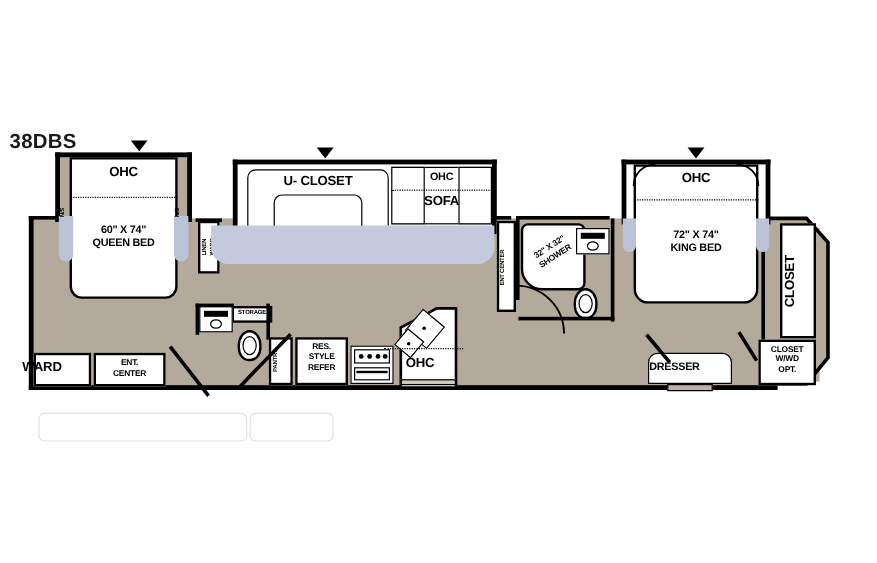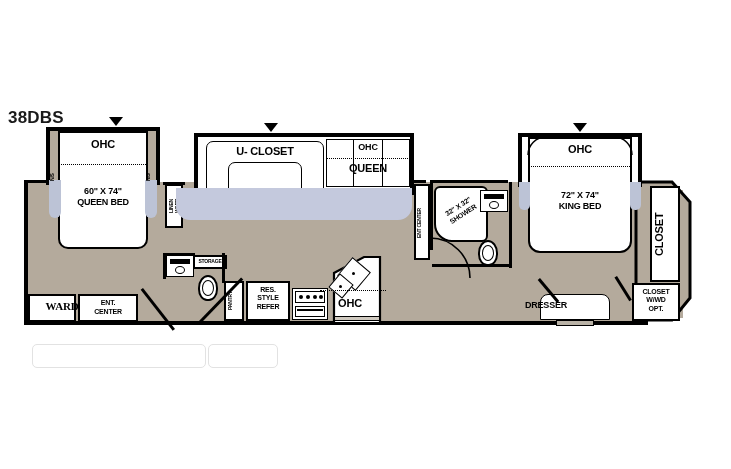--- a/index.html
+++ b/index.html
@@ -109,21 +109,21 @@
   <div class="blk thin-box rnd" style="left:206px;top:141px;width:118px;height:58px;"></div>
 
   <div class="blk thin-box rnd" style="left:228px;top:162px;width:74px;height:36px;"></div>
   <div class="lbl md" style="left:206px;top:146px;width:118px;">U- CLOSET</div>
 
   <div class="blk thin-box" style="left:326px;top:139px;width:84px;height:48px;"></div>
   <div class="blk thin-box" style="left:326px;top:139px;width:28px;height:48px;"></div>
   <div class="blk thin-box" style="left:382px;top:139px;width:28px;height:48px;"></div>
   <div class="dots" style="left:326px;top:158px;width:84px;"></div>
   <div class="lbl sm" style="left:326px;top:143px;width:84px;">OHC</div>
-  <div class="lbl md" style="left:326px;top:163px;width:84px;">QUEEN</div>
+  <div class="lbl md" style="left:326px;top:163px;width:84px;">SOFA</div>
 
   <div class="blk floor-blue rnd" style="left:176px;top:188px;width:236px;height:32px;
               border-radius:0 0 14px 14px;"></div>
 
   <div class="blk wall" style="left:410px;top:180px;width:16px;height:3px;"></div>
 
   <div class="blk white-box" style="left:414px;top:184px;width:16px;height:76px;"></div>
   <div class="lbl tiny vlbl" style="left:417px;top:190px;height:66px;width:12px;">ENT CENTER</div>
 
   <div class="blk wall" style="left:430px;top:180px;width:78px;height:3px;"></div>
@@ -184,21 +184,21 @@
   <div class="blk white-box" style="left:650px;top:186px;width:30px;height:96px;"></div>
   <div class="lbl md vlbl" style="left:654px;top:192px;height:84px;width:22px;">CLOSET</div>
 
   <div class="blk white-box" style="left:632px;top:283px;width:48px;height:38px;"></div>
   <div class="lbl xs" style="left:632px;top:288px;width:48px;line-height:1.2;">CLOSET
 W/WD
 OPT.</div>
 
   <div class="blk thin-box rnd" style="left:540px;top:294px;width:70px;height:26px;
               border-radius:8px 8px 0 0;"></div>
-  <div class="lbl sm" style="left:520px;top:301px;width:52px;">DRESSER</div>
+  <div class="lbl sm" style="left:536px;top:301px;width:52px;">DRESSER</div>
 
   <div class="blk" style="left:556px;top:320px;width:38px;height:6px;background:#b9b2a6;
               border:1px solid #000;"></div>
 
   <div class="diag" style="left:540px;top:278px;width:30px;height:2.5px;transform:rotate(50deg);"></div>
   <div class="diag" style="left:617px;top:276px;width:28px;height:2.5px;transform:rotate(58deg);"></div>
 
   <div class="blk white-box" style="left:224px;top:281px;width:20px;height:40px;"></div>
   <div class="lbl tiny vlbl" style="left:228px;top:285px;height:32px;width:14px;">PANTRY</div>
 
@@ -243,21 +243,21 @@
   <div class="blk" style="left:198px;top:275px;width:20px;height:26px;background:#fff;
               border:2px solid #000;border-radius:50% 50% 45% 45%;"></div>
   <div class="blk" style="left:202px;top:280px;width:12px;height:16px;background:#fff;
               border:1.5px solid #000;border-radius:50%;"></div>
 
   <div class="blk wall" style="left:163px;top:253px;width:3px;height:26px;"></div>
   <div class="blk wall" style="left:163px;top:253px;width:32px;height:3px;"></div>
   <div class="blk wall" style="left:222px;top:253px;width:3px;height:30px;"></div>
 
   <div class="blk white-box" style="left:28px;top:294px;width:48px;height:28px;"></div>
-  <div class="lbl md" style="left:38px;top:301px;width:48px;font-family:Liberation Serif, serif;">WARD</div>
+  <div class="lbl md" style="left:11px;top:301px;width:48px;">WARD</div>
 
   <div class="blk white-box" style="left:78px;top:294px;width:60px;height:28px;"></div>
   <div class="lbl xs" style="left:78px;top:299px;width:60px;line-height:1.25;">ENT.
 CENTER</div>
 
   <div class="diag" style="left:143px;top:288px;width:52px;height:2.6px;transform:rotate(52deg);"></div>
   <div class="diag" style="left:198px;top:322px;width:62px;height:3px;transform:rotate(-46deg);"></div>
 
   <div class="ghost" style="left:32px;top:344px;width:172px;height:22px;"></div>
   <div class="ghost" style="left:208px;top:344px;width:68px;height:22px;"></div>

